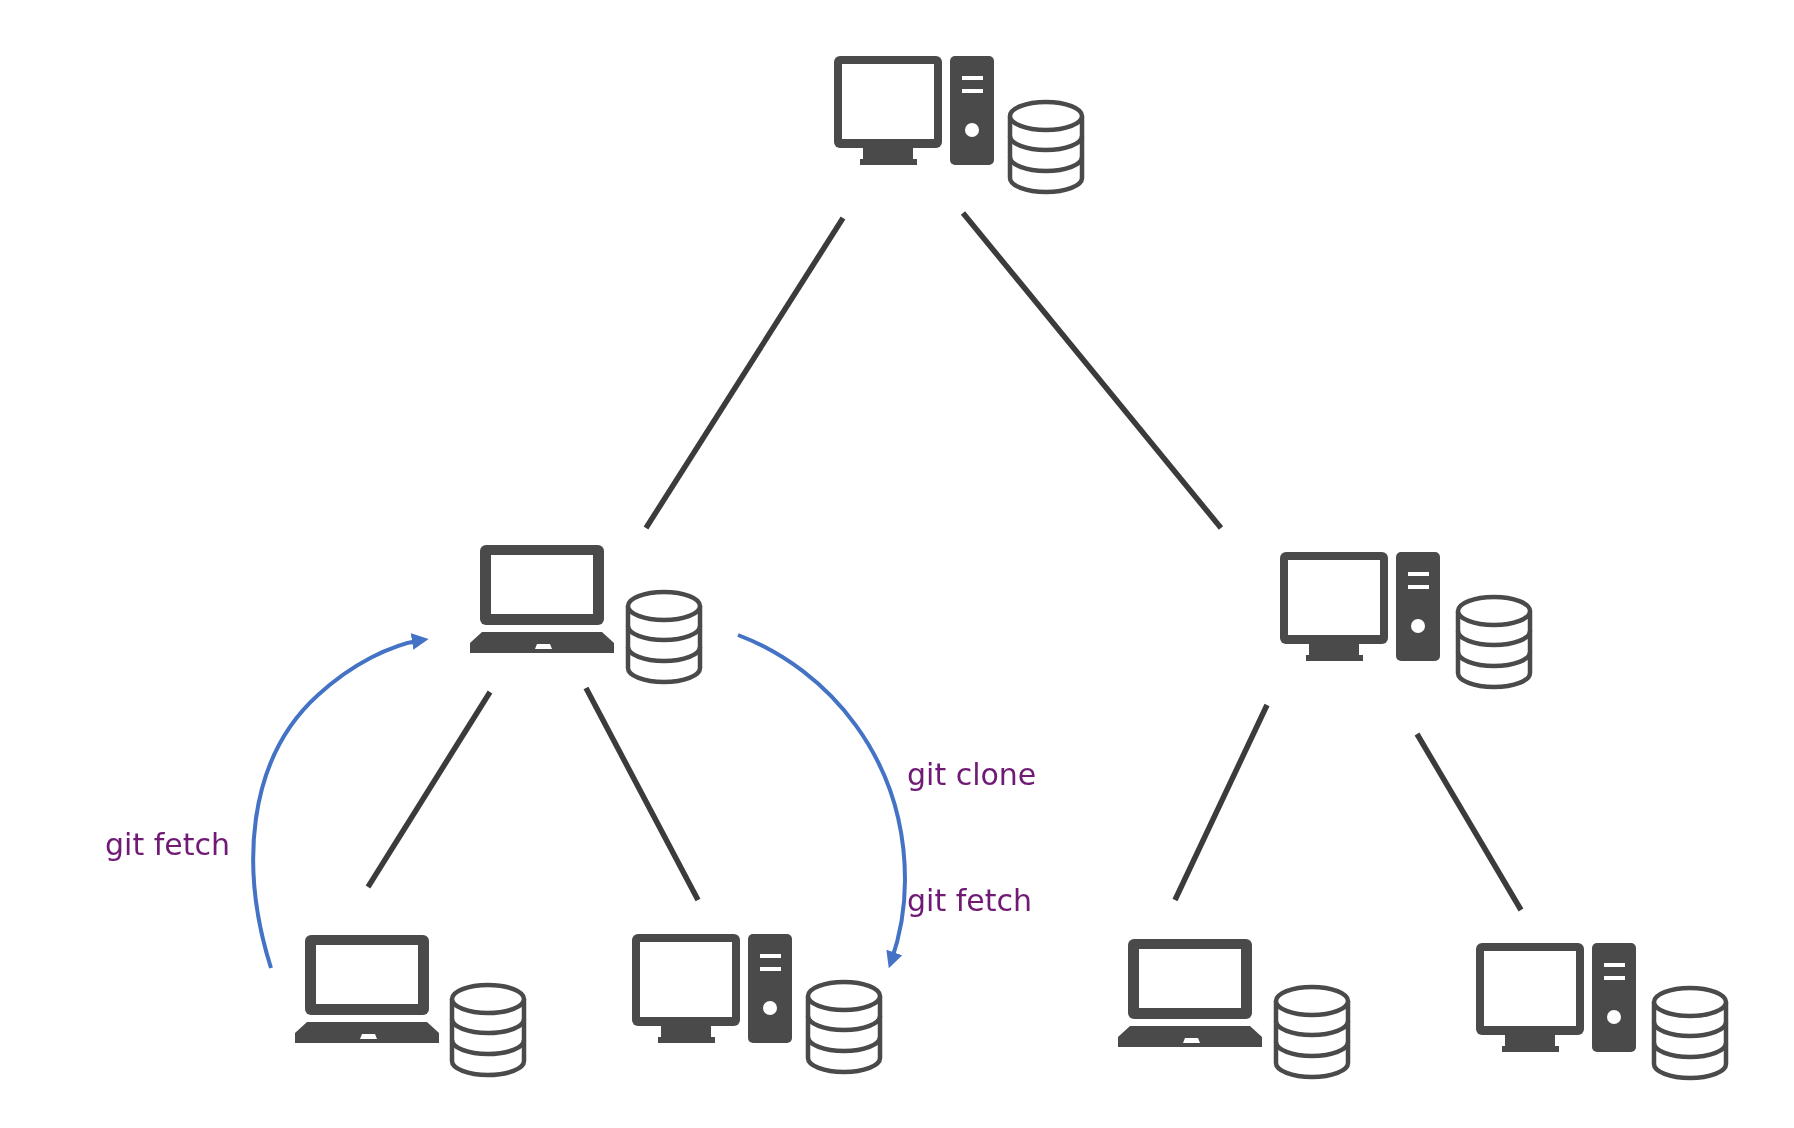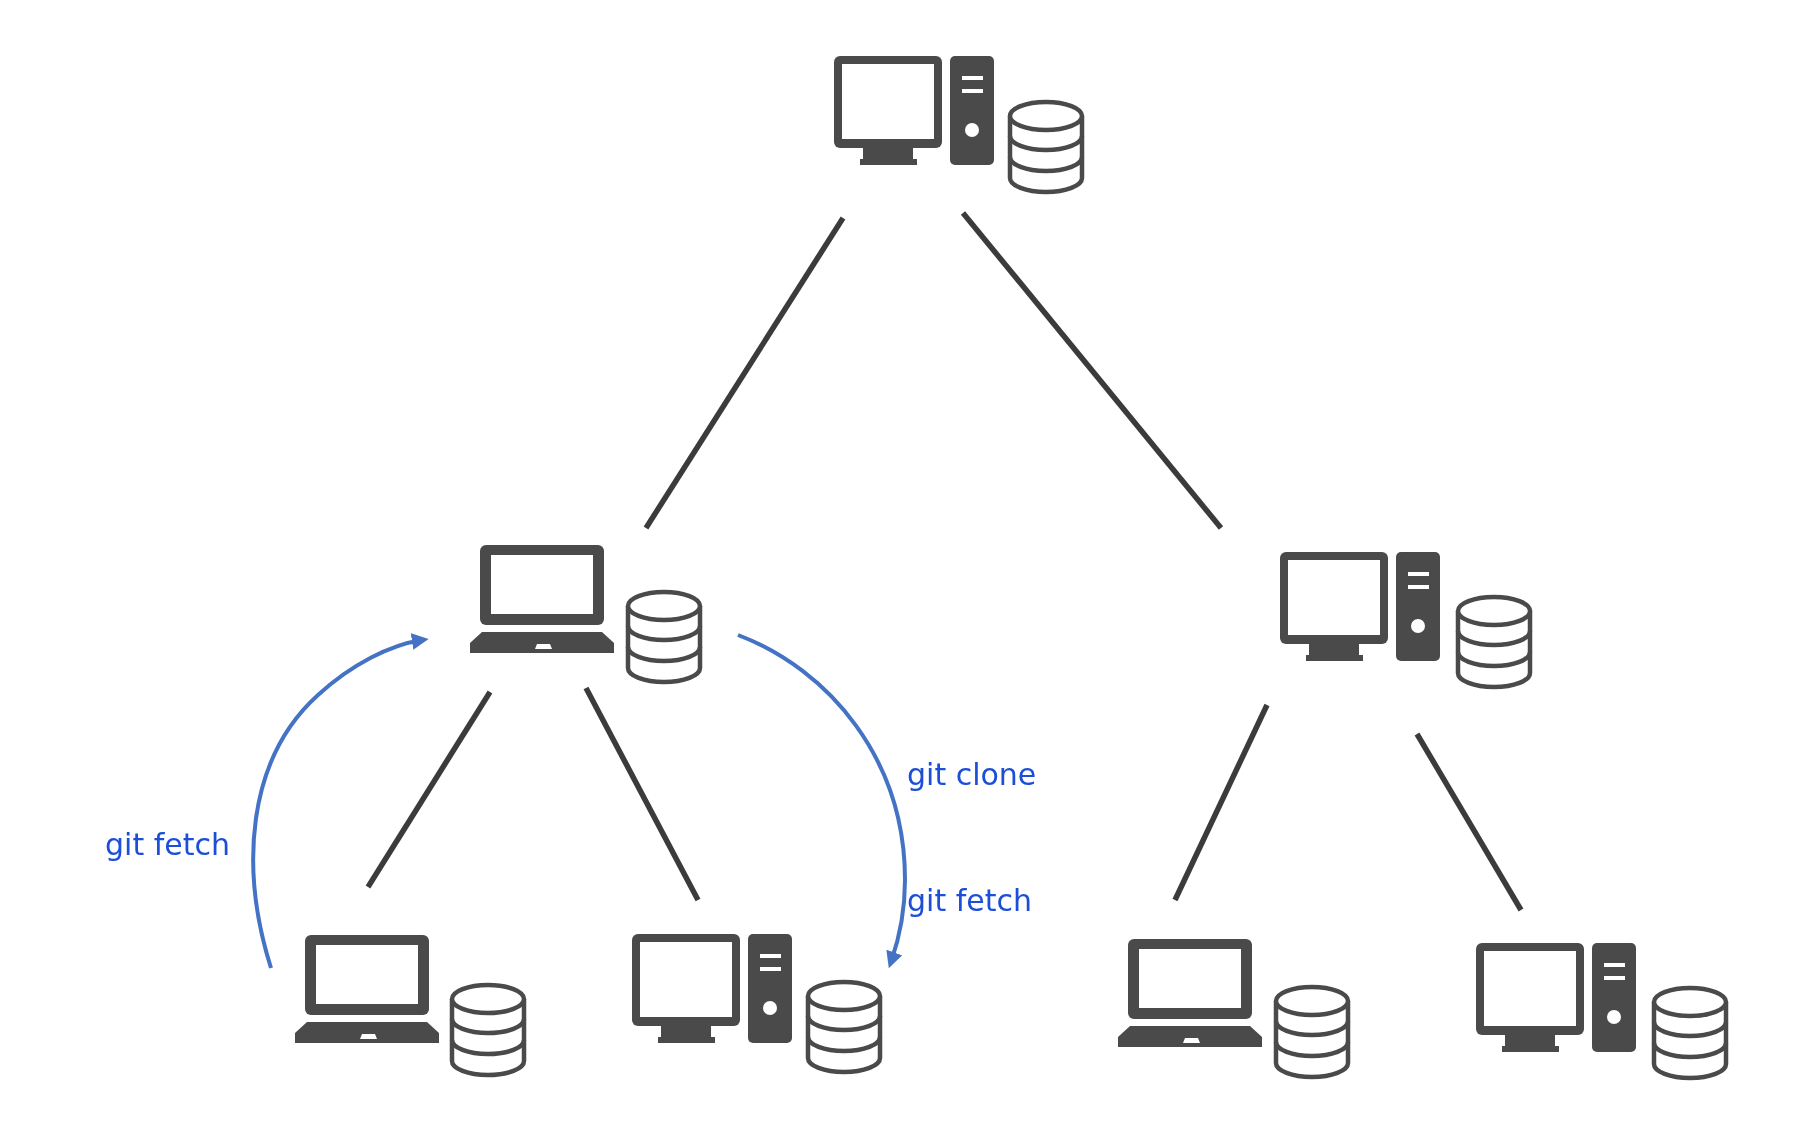--- a/index.html
+++ b/index.html
@@ -1,21 +1,21 @@
 <!DOCTYPE html>
 <html><head>
 <meta charset="utf-8">
 <style>
   html, body { margin: 0; padding: 0; background: #ffffff; }
   body { width: 1794px; height: 1128px; overflow: hidden; position: relative;
          font-family: "DejaVu Sans", sans-serif; }
   svg#diagram { position: absolute; left: 0; top: 0; }
   .edge { stroke: #3b3b3b; stroke-width: 5.5; stroke-linecap: butt; fill: none; }
   .arrow { stroke: #4472c4; stroke-width: 4; fill: none; }
-  .label { position: absolute; color: #1d4ed8; font-family: "DejaVu Sans", sans-serif;
+  .label { position: absolute; color: #701a75; font-family: "DejaVu Sans", sans-serif;
            font-size: 30px; line-height: 42px; white-space: pre; letter-spacing: 0px; }
 </style>
 </head>
 <body>
 
 <svg id="diagram" width="1794" height="1128" viewBox="0 0 1794 1128" xmlns="http://www.w3.org/2000/svg">
   <defs>
 
     <symbol id="sym-desktop" overflow="visible">
       <rect x="0" y="0" width="108" height="92" rx="6" fill="#4a4a4a"></rect>

